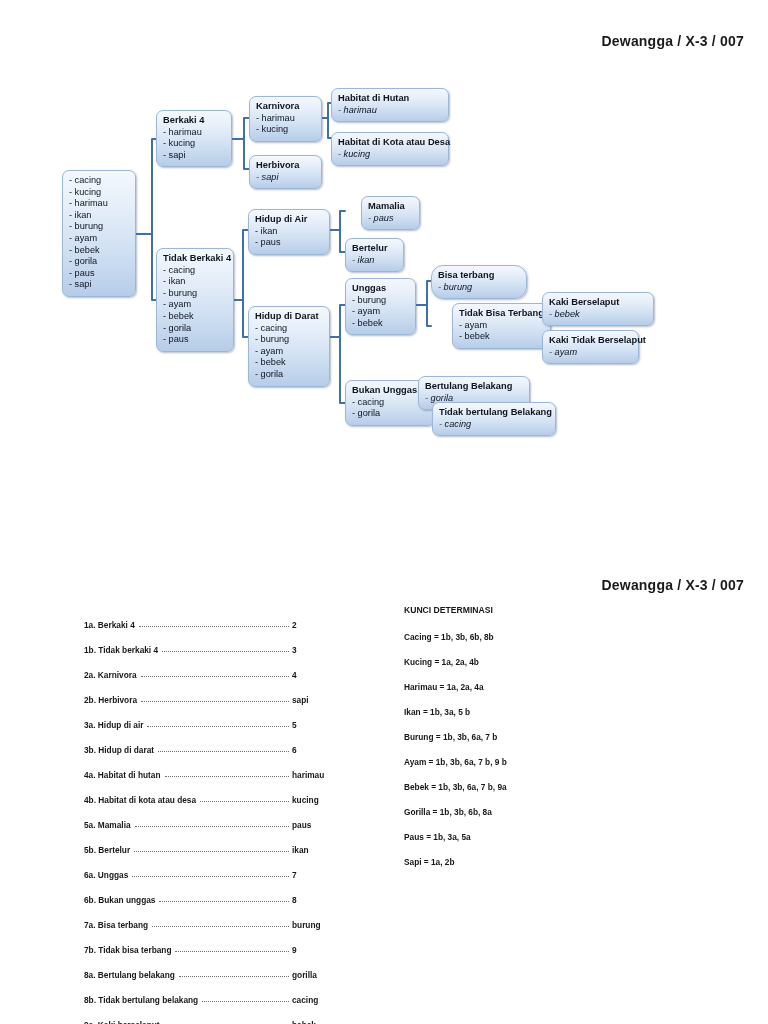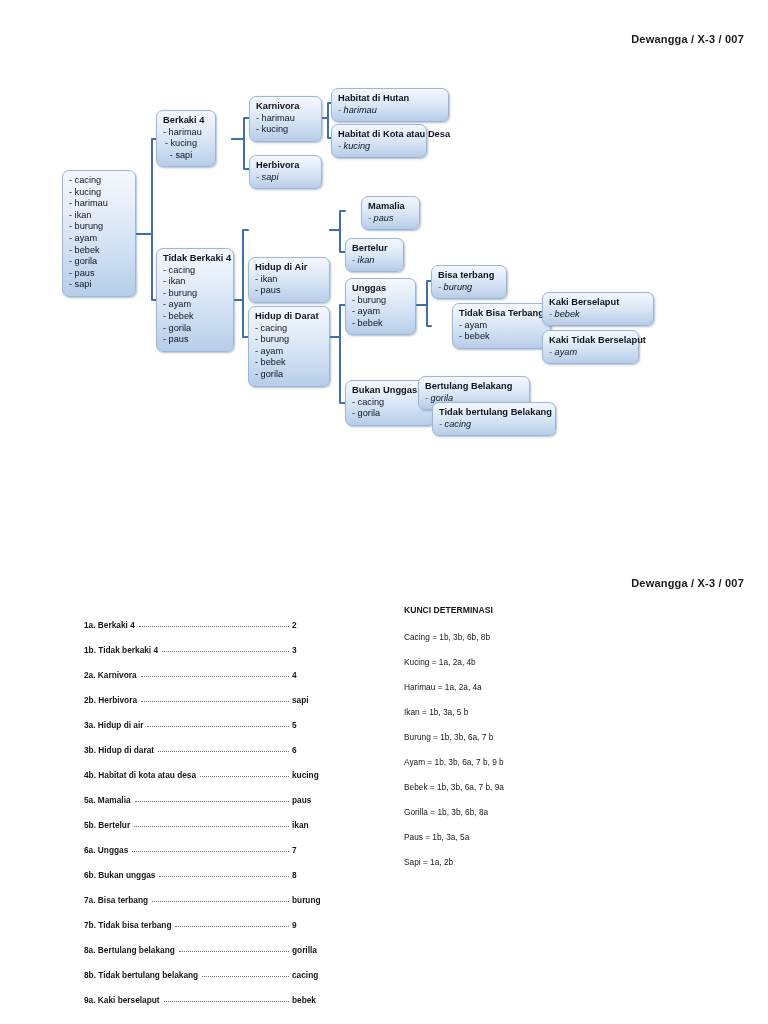--- a/index.html
+++ b/index.html
@@ -14,21 +14,21 @@
     position: relative;
     overflow: hidden;
     font-family: "Liberation Sans", sans-serif;
     color: #111111;
   }
 
   
   .page-header {
     position: absolute;
     right: 24px;
-    font-size: 11px;
+    font-size: 14px;
     font-weight: bold;
     color: #1a1a1a;
     letter-spacing: 0.2px;
     white-space: nowrap;
   }
   .page-header.one { top: 33px; }
   .page-header.two { top: 577px; }
 
   
   #diagram {
@@ -111,21 +111,21 @@
   }
   .key-title {
     font-size: 8.6px;
     font-weight: bold;
     color: #171717;
     margin-bottom: 17px;
     white-space: nowrap;
   }
   .key-row {
     font-size: 8.3px;
-    font-weight: normal;
+    font-weight: bold;
     color: #171717;
     height: 25px;
     white-space: nowrap;
   }
 </style>
 </head>
 <body>
 
 <div class="page-header one">Dewangga / X-3 / 007</div>
 
@@ -168,21 +168,21 @@
     <span class="item">- harimau</span>
     <span class="item">- ikan</span>
     <span class="item">- burung</span>
     <span class="item">- ayam</span>
     <span class="item">- bebek</span>
     <span class="item">- gorila</span>
     <span class="item">- paus</span>
     <span class="item">- sapi</span>
   </div>
 
-  <div class="node" style="left:156px; top:110px; width:60px;text-align:center;">
+  <div class="node" style="left:156px; top:110px; width:76px;">
     <span class="title">Berkaki 4</span>
     <span class="item">- harimau</span>
     <span class="item">- kucing</span>
     <span class="item">- sapi</span>
   </div>
 
   <div class="node" style="left:156px; top:248px; width:78px;">
     <span class="title">Tidak Berkaki 4</span>
     <span class="item">- cacing</span>
     <span class="item">- ikan</span>
@@ -202,26 +202,26 @@
   <div class="node" style="left:249px; top:155px; width:73px;">
     <span class="title">Herbivora</span>
     <span class="item leaf">- sapi</span>
   </div>
 
   <div class="node" style="left:331px; top:88px; width:118px;">
     <span class="title">Habitat di Hutan</span>
     <span class="item leaf">- harimau</span>
   </div>
 
-  <div class="node" style="left:331px; top:124px; width:96px;">
+  <div class="node" style="left:331px; top:132px; width:118px;">
     <span class="title">Habitat di Kota atau Desa</span>
     <span class="item leaf">- kucing</span>
   </div>
 
-  <div class="node" style="left:248px; top:209px; width:82px;margin-top:48px;">
+  <div class="node" style="left:248px; top:209px; width:82px;">
     <span class="title">Hidup di Air</span>
     <span class="item">- ikan</span>
     <span class="item">- paus</span>
   </div>
 
   <div class="node" style="left:248px; top:306px; width:82px;">
     <span class="title">Hidup di Darat</span>
     <span class="item">- cacing</span>
     <span class="item">- burung</span>
     <span class="item">- ayam</span>
@@ -245,21 +245,21 @@
     <span class="item">- ayam</span>
     <span class="item">- bebek</span>
   </div>
 
   <div class="node" style="left:345px; top:380px; width:90px;">
     <span class="title">Bukan Unggas</span>
     <span class="item">- cacing</span>
     <span class="item">- gorila</span>
   </div>
 
-  <div class="node" style="left:431px; top:265px; width:76px;">
+  <div class="node" style="left:431px; top:265px; width:96px;border-radius:12px;">
     <span class="title">Bisa terbang</span>
     <span class="item leaf">- burung</span>
   </div>
 
   <div class="node" style="left:452px; top:303px; width:99px;">
     <span class="title">Tidak Bisa Terbang</span>
     <span class="item">- ayam</span>
     <span class="item">- bebek</span>
   </div>
 
@@ -311,20 +311,25 @@
     </div>
     <div class="det-row">
       <span class="det-label">3a. Hidup di air</span>
       <span class="det-leader"></span>
       <span class="det-answer">5</span>
     </div>
     <div class="det-row">
       <span class="det-label">3b. Hidup di darat</span>
       <span class="det-leader"></span>
       <span class="det-answer">6</span>
+    </div>
+    <div class="det-row">
+      <span class="det-label">4a. Habitat di hutan</span>
+      <span class="det-leader"></span>
+      <span class="det-answer">harimau</span>
     </div>
     <div class="det-row">
       <span class="det-label">4b. Habitat di kota atau desa</span>
       <span class="det-leader"></span>
       <span class="det-answer">kucing</span>
     </div>
     <div class="det-row">
       <span class="det-label">5a. Mamalia</span>
       <span class="det-leader"></span>
       <span class="det-answer">paus</span>

